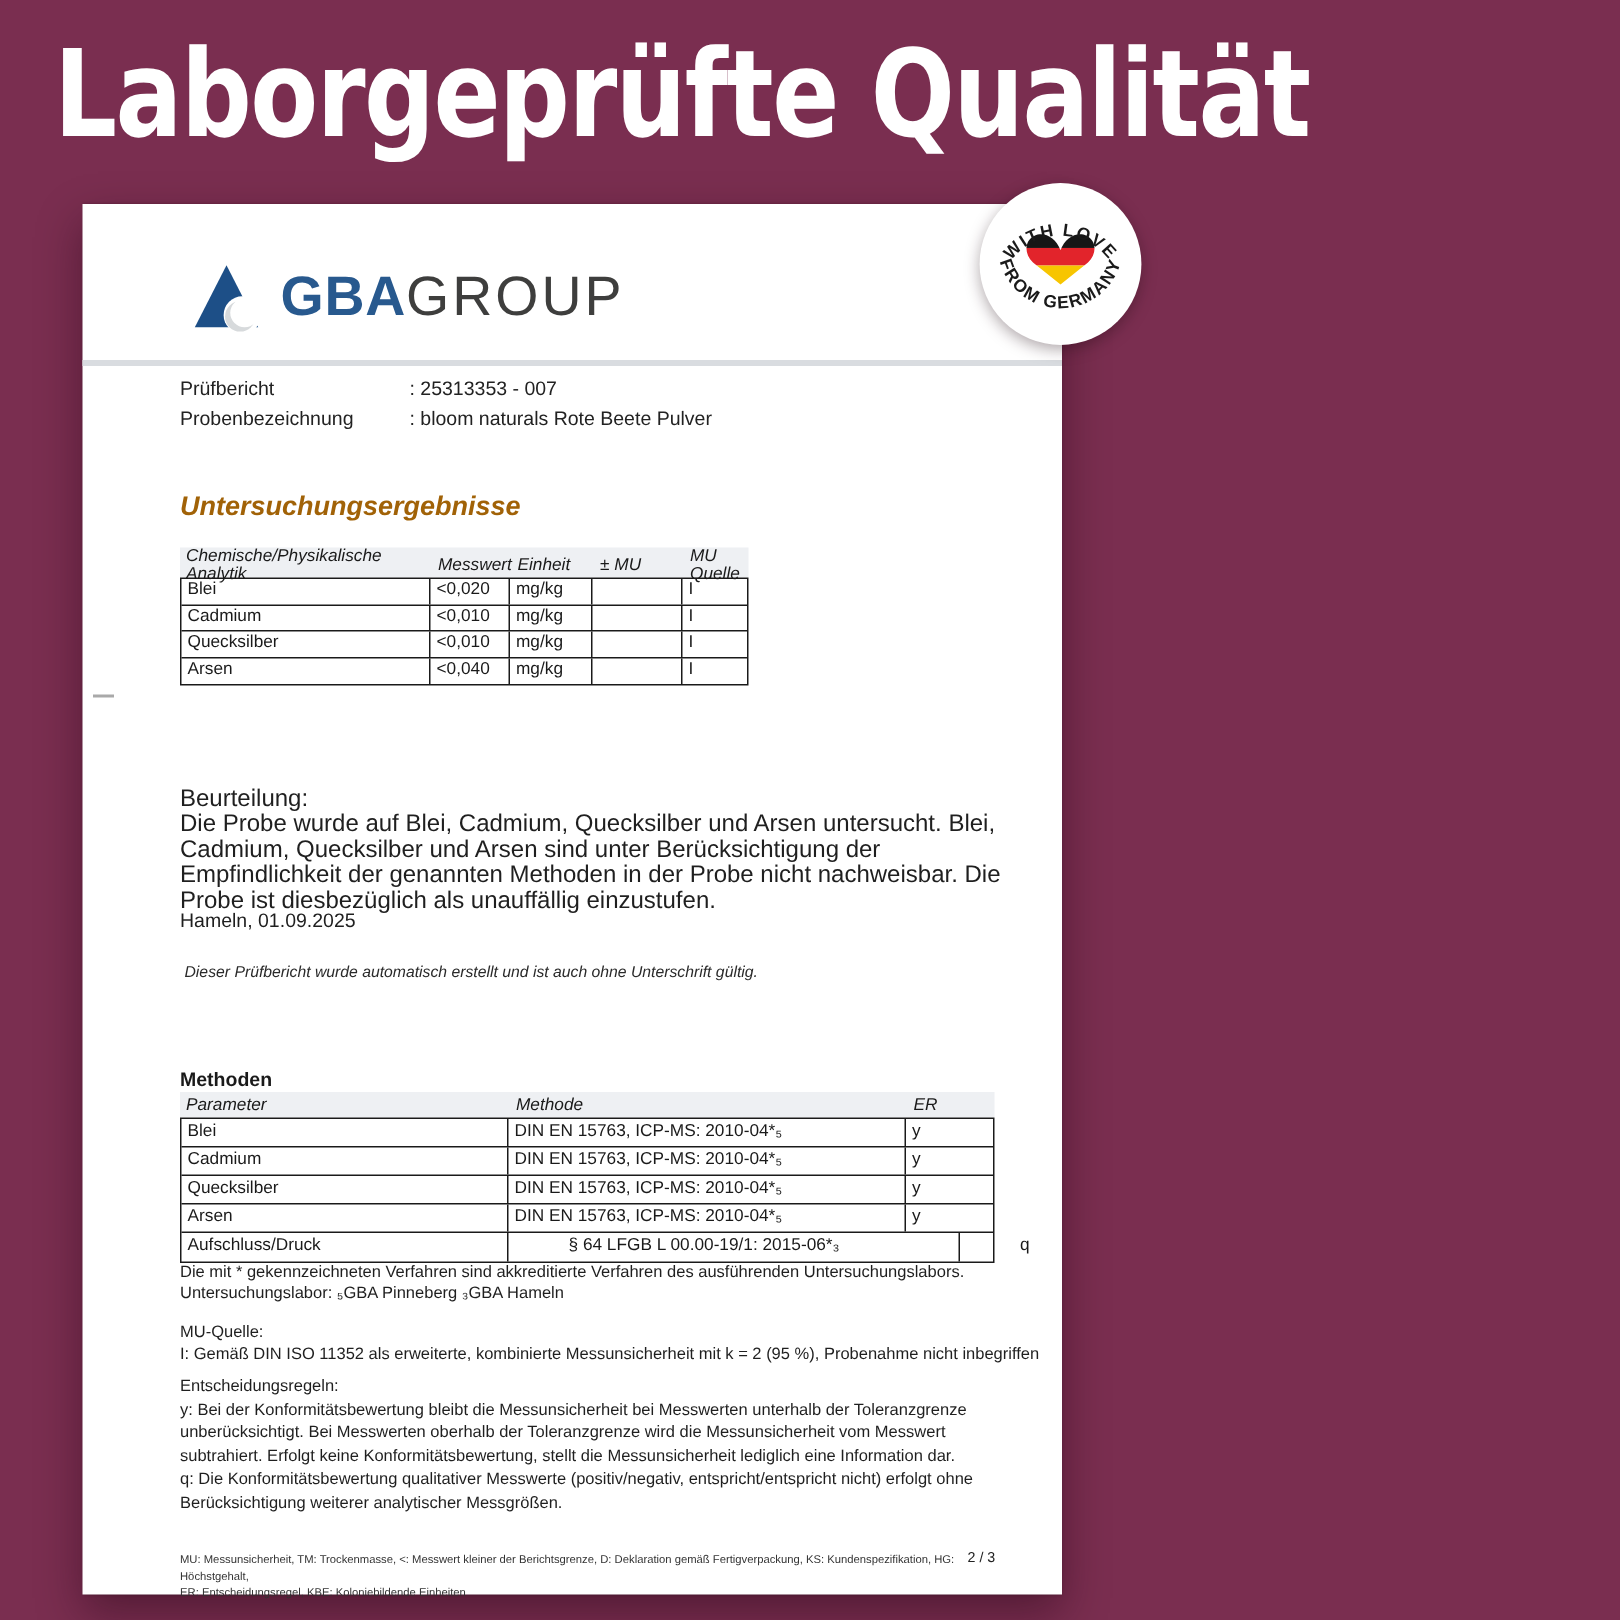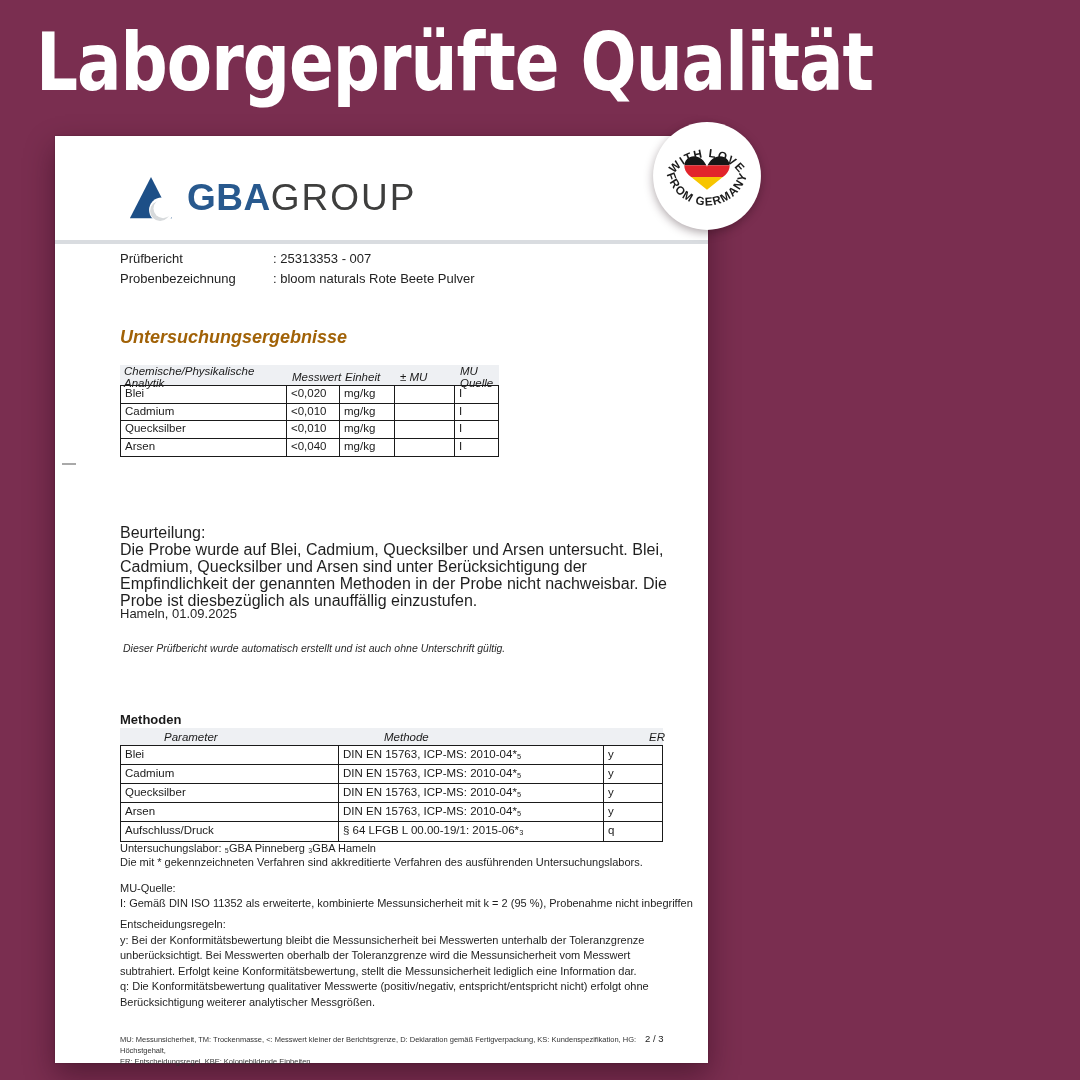--- a/index.html
+++ b/index.html
@@ -57,26 +57,26 @@
   .t1-row .td:last-child { border-right:none; }
   
   .assessment { position:absolute; left:65px; top:388px; width:570px; font-size:16px; line-height:17px; color:#1f1f1f; }
   .place-date { position:absolute; left:65px; top:470px; font-size:13px; color:#1f1f1f; }
   .auto-note { position:absolute; left:68px; top:506px; font-size:10.5px; font-style:italic; color:#2a2a2a; }
   
   .methods-heading { position:absolute; left:65px; top:576px; font-size:13px; font-weight:700; color:#1a1a1a; }
   .t2 { position:absolute; left:65px; top:592px; width:543px; font-size:11.5px; color:#1a1a1a; }
   .t2-head {
     display:grid; grid-template-columns:220px 265px 58px;
-    background:#eef0f3; font-style:italic; height:17px; align-items:center;padding-left:40px;
+    background:#eef0f3; font-style:italic; height:17px; align-items:center;
   }
   .t2-head .th { padding-left:4px; }
   .t2-body { border:1.6px solid #1a1a1a; }
   .t2-row { display:grid; grid-template-columns:218px 265px 57px; height:19px; border-bottom:1.4px solid #1a1a1a; }
-  .t2-row:last-child { border-bottom:none; }
+  .t2-row:last-child { border-bottom:none;gap:36px; }
   .t2-row .td { padding:2px 0 0 4px; border-right:1.4px solid #1a1a1a; overflow:hidden; }
   .t2-row .td:last-child { border-right:none; }
   .accreditation { position:absolute; left:65px; top:705px; width:600px; font-size:11px; line-height:14px; color:#1f1f1f; }
   .mu-source { position:absolute; left:65px; top:745px; width:600px; font-size:11px; line-height:15px; color:#1f1f1f; }
   .decision-rules { position:absolute; left:65px; top:781px; width:565px; font-size:11px; line-height:15.5px; color:#1f1f1f; }
   
   .footer-notes { position:absolute; left:65px; top:898px; width:520px; font-size:7.5px; line-height:11px; color:#333; }
   .page-number { position:absolute; left:590px; top:897px; font-size:9.5px; color:#222; }
   .fold-mark { position:absolute; left:7px; top:327px; width:14px; height:2px; background:#a9a9a9; }
   
@@ -196,22 +196,22 @@
       </div>
         <div class="t2-row">
         <div class="td">Aufschluss/Druck</div>
         <div class="td">§ 64 LFGB L 00.00-19/1: 2015-06*₃</div>
         <div class="td">q</div>
       </div>
       </div>
   </div>
 
   <div class="accreditation">
+    <div>Die mit * gekennzeichneten Verfahren sind akkreditierte Verfahren des ausführenden Untersuchungslabors.</div>
     <div>Untersuchungslabor:  ₅GBA Pinneberg  ₃GBA Hameln</div>
-    <div>Die mit * gekennzeichneten Verfahren sind akkreditierte Verfahren des ausführenden Untersuchungslabors.</div>
   </div>
 
   <div class="mu-source">
     <div>MU-Quelle:</div>
     <div>I: Gemäß DIN ISO 11352 als erweiterte, kombinierte Messunsicherheit mit k = 2 (95 %), Probenahme nicht inbegriffen</div>
   </div>
 
   <div class="decision-rules">
     <div>Entscheidungsregeln:</div>
     <div>

